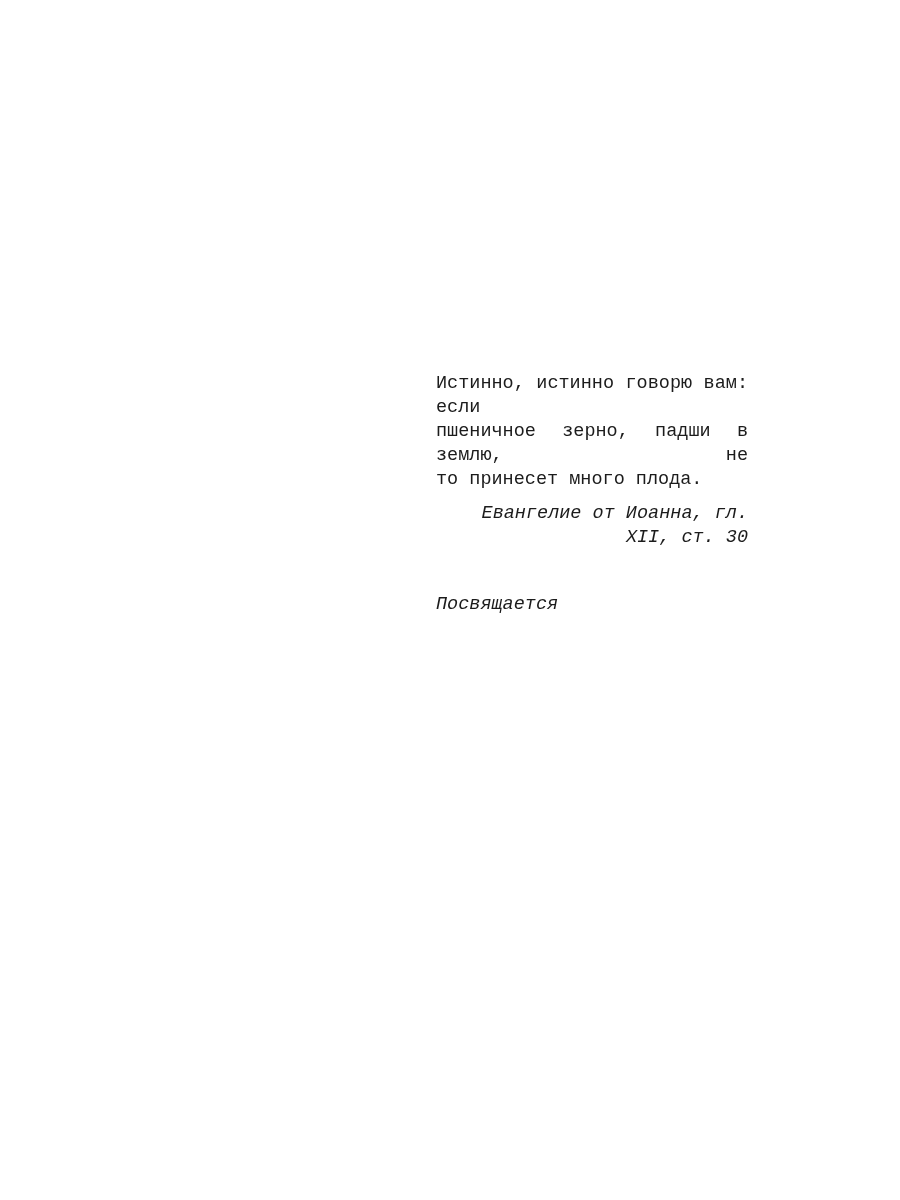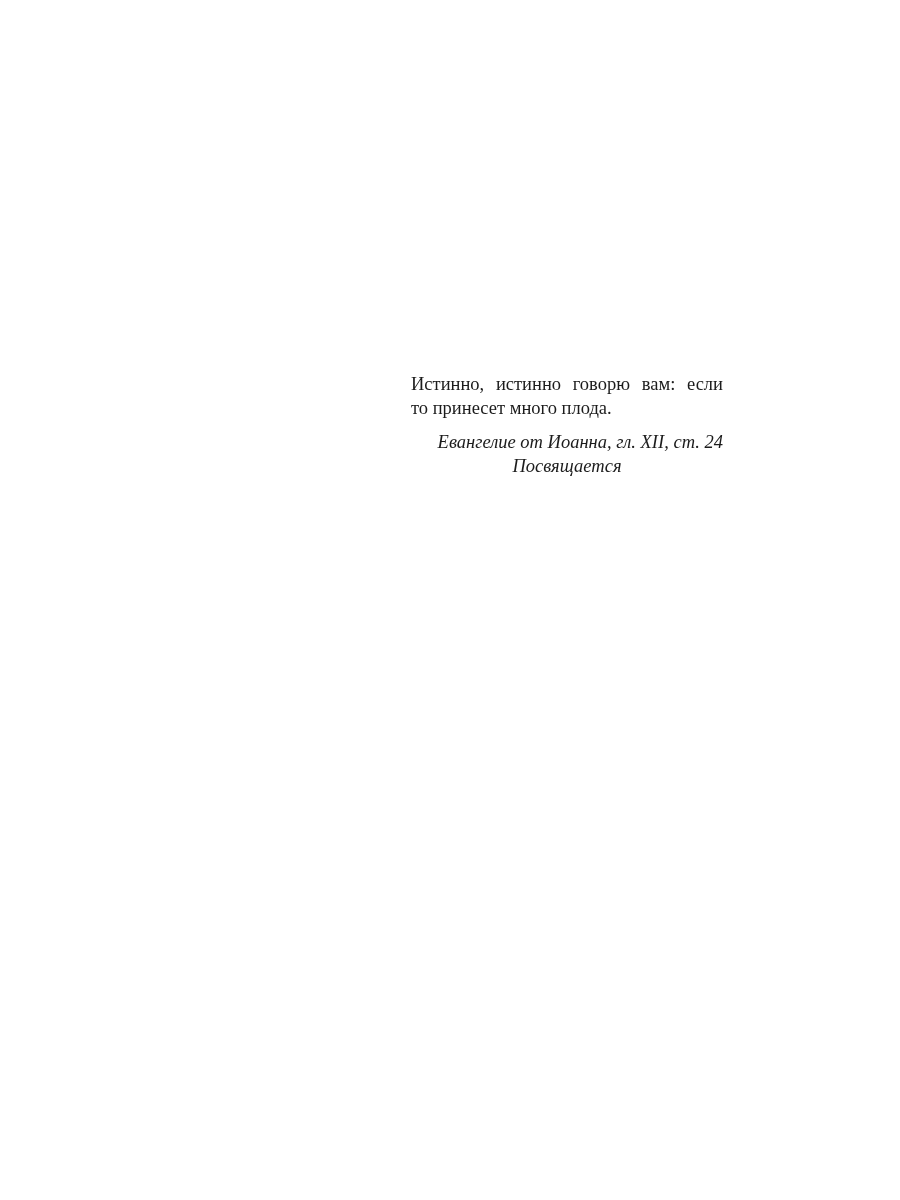--- a/index.html
+++ b/index.html
@@ -11,58 +11,61 @@
     position: relative;
     width: 900px;
     height: 1200px;
     background: #ffffff;
     font-family: "Liberation Serif", "DejaVu Serif", serif;
     color: #1c1c1c;
     overflow: hidden;
   }
   .epigraph-block {
     position: absolute;
-    left: 411px;
+    left: 436px;
     top: 372px;
     width: 312px;
     font-size: 18.5px;
     line-height: 24px;
+    font-family: Liberation Mono, monospace;
   }
   .epigraph-line {
     text-align: justify;
     text-align-last: justify;
     white-space: normal;
   }
   .epigraph-line.last {
     text-align: center;
     text-align-last: left;
   }
   .attribution {
     margin-top: 10px;
     font-style: italic;
     text-align: right;
     font-size: 18.5px;
     line-height: 24px;
   }
   .dedication-block {
+    margin-top: 43px;
     font-style: italic;
-    text-align: center;
+    text-align: left;
     font-size: 18.5px;
     line-height: 24px;
   }
 </style>
 </head>
 <body>
 
 <div class="book-page">
 
   <div class="epigraph-block">
     <div class="epigraph-line">Истинно, истинно говорю вам: если</div>
+    <div class="epigraph-line">пшеничное зерно, падши в землю, не</div>
     <div class="epigraph-line last">то принесет много плода.</div>
 
-    <div class="attribution">Евангелие от Иоанна, гл. XII, ст. 24</div>
+    <div class="attribution">Евангелие от Иоанна, гл. XII, ст. 30</div>
 
     <div class="dedication-block">
       <div>Посвящается</div>
     </div>
   </div>
 
 </div>
 
 </body></html>

